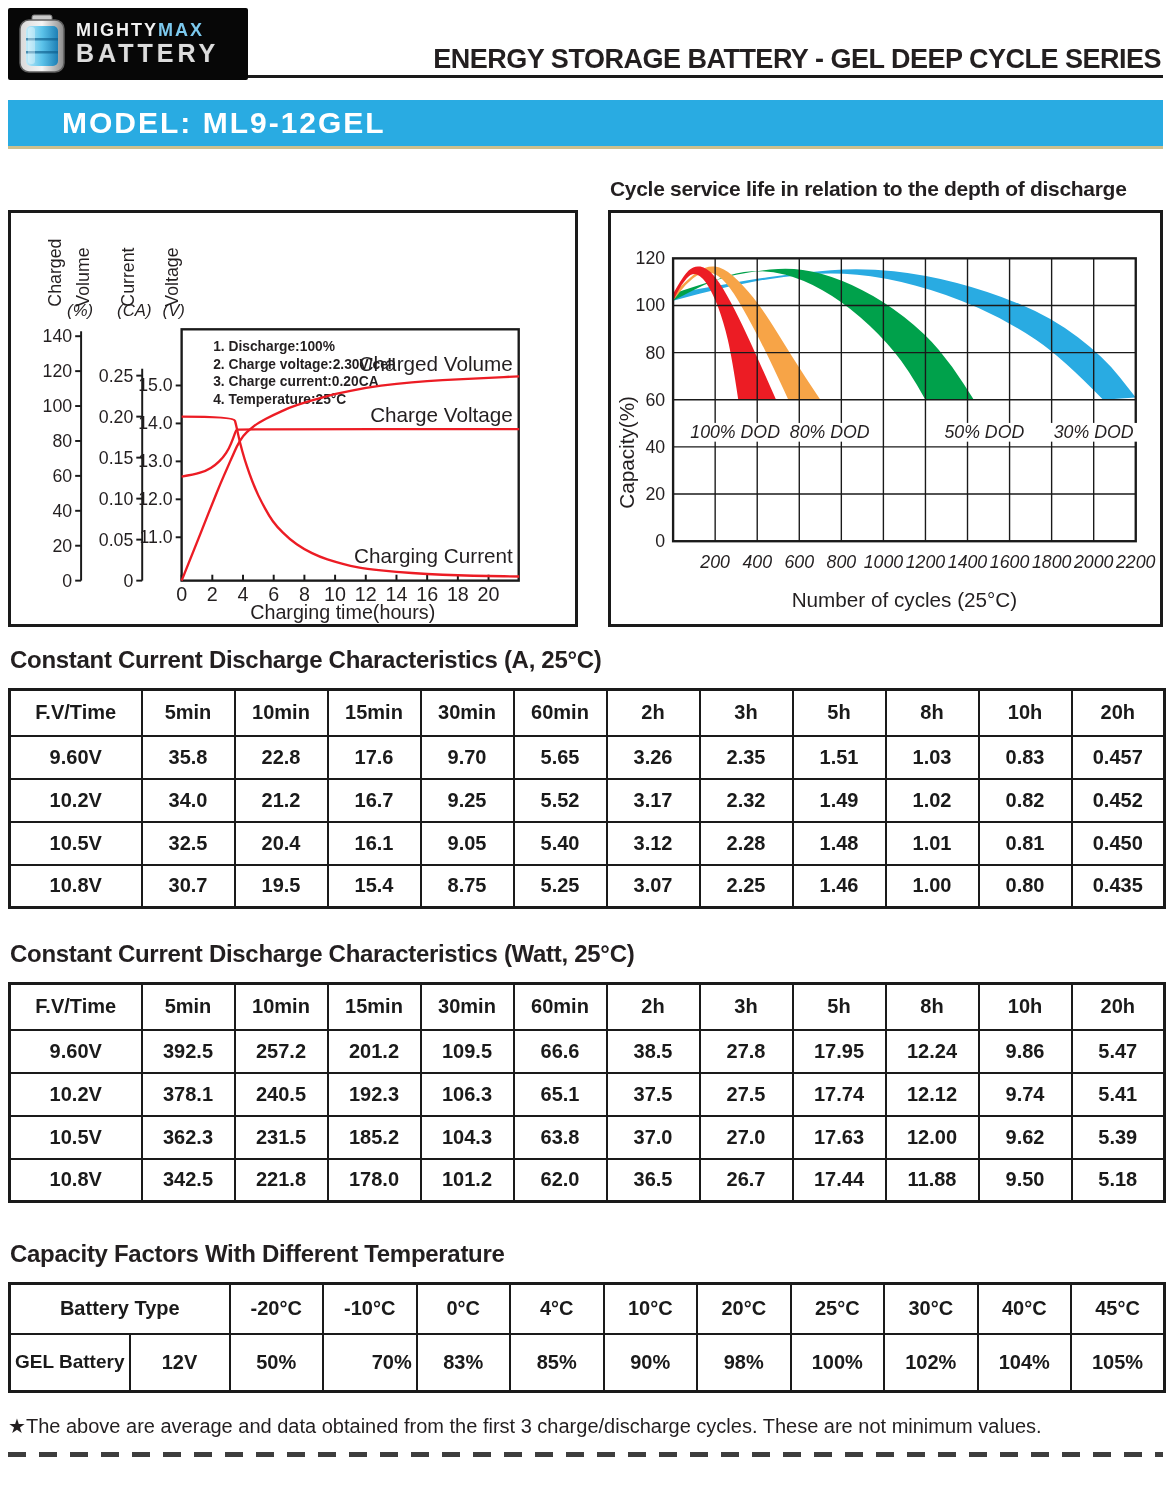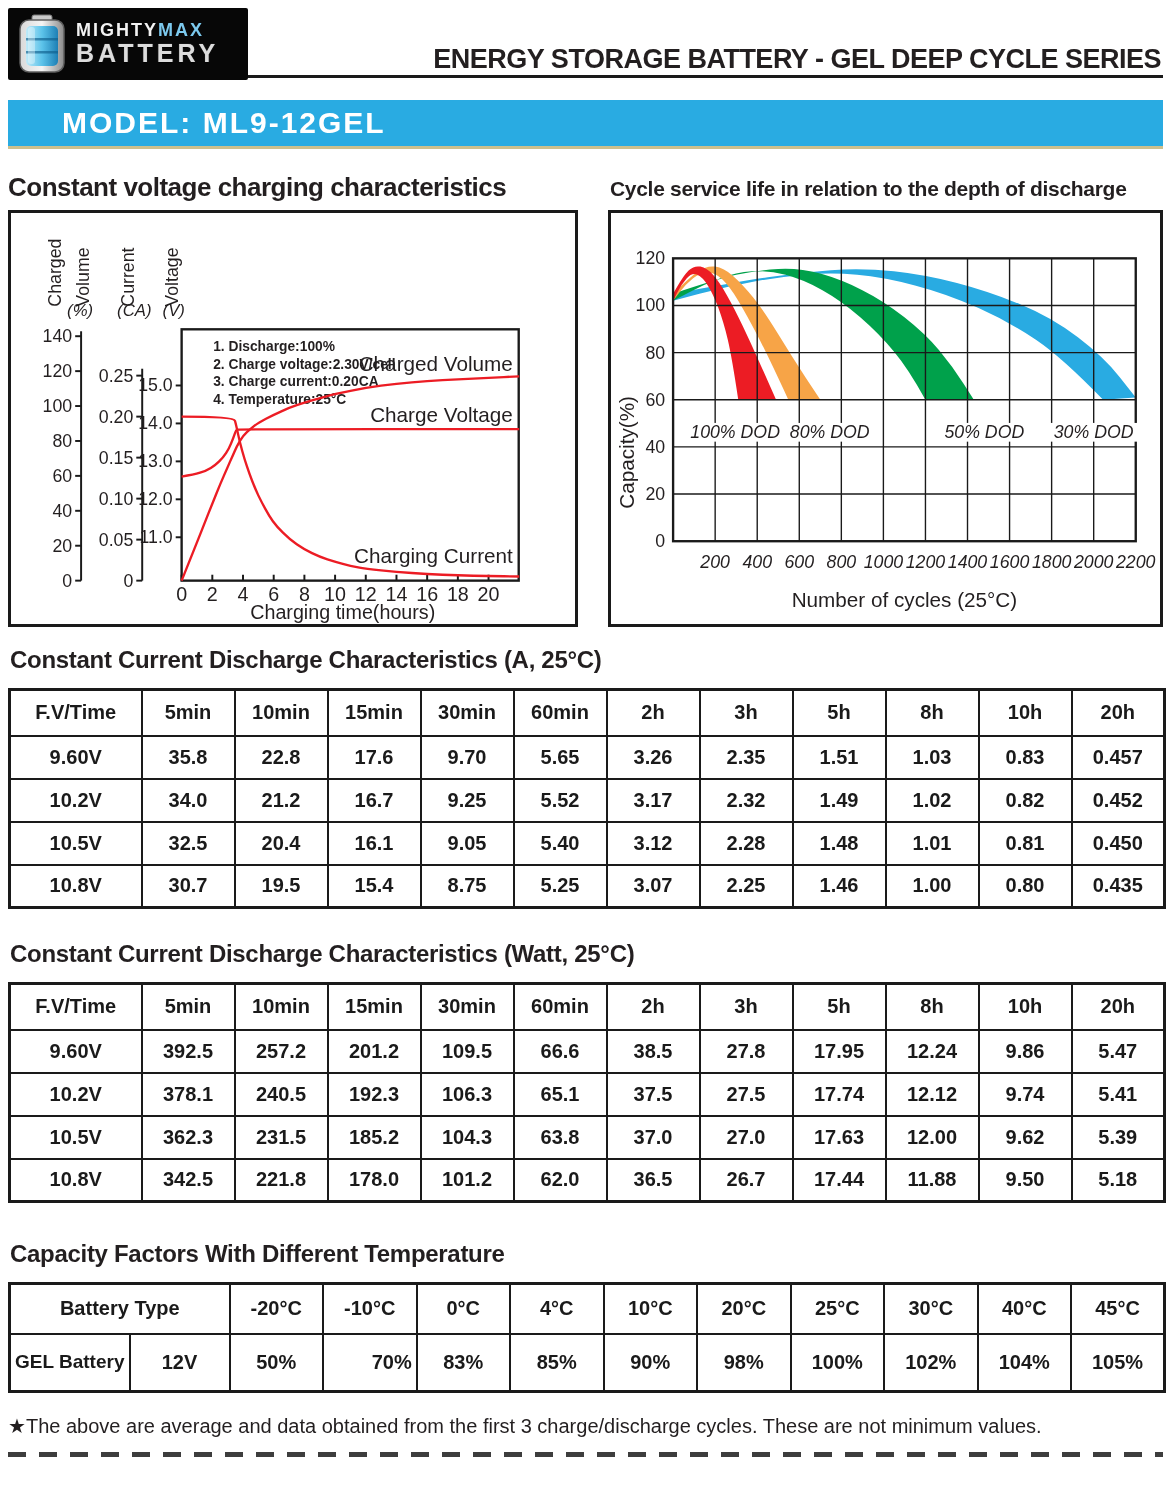--- a/index.html
+++ b/index.html
@@ -86,21 +86,20 @@
     </div>
   </div>
 
   <div class="header-rule"></div>
   <div class="series-title">ENERGY STORAGE BATTERY - GEL DEEP CYCLE SERIES</div>
 
   <div class="model-banner">
     <span>MODEL: ML9-12GEL</span>
   </div>
 
-  <h2 class="ct-left">Constant voltage charging characteristics</h2>
   <h2 class="ct-right">Cycle service life in relation to the depth of discharge</h2>
 
   <div class="box-left">
     <svg id="svg-left" width="564" height="411" viewBox="0 0 570 417">
         <line x1="70" y1="120" x2="70" y2="373" class="ax"></line>
         <line x1="132" y1="158" x2="132" y2="373" class="ax"></line>
         <rect x="172" y="118" width="342" height="255" class="frame"></rect>
         <line x1="64" y1="373" x2="70" y2="373" class="ax"></line>
         <text x="61" y="379" class="tick end">0</text>
         <line x1="64" y1="337.572" x2="70" y2="337.572" class="ax"></line>

